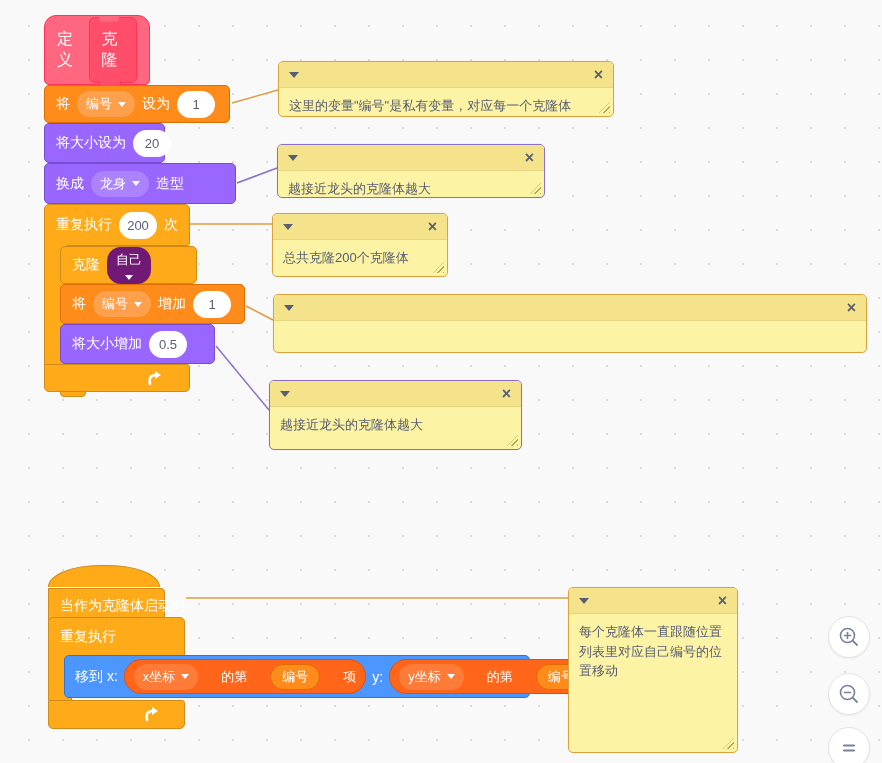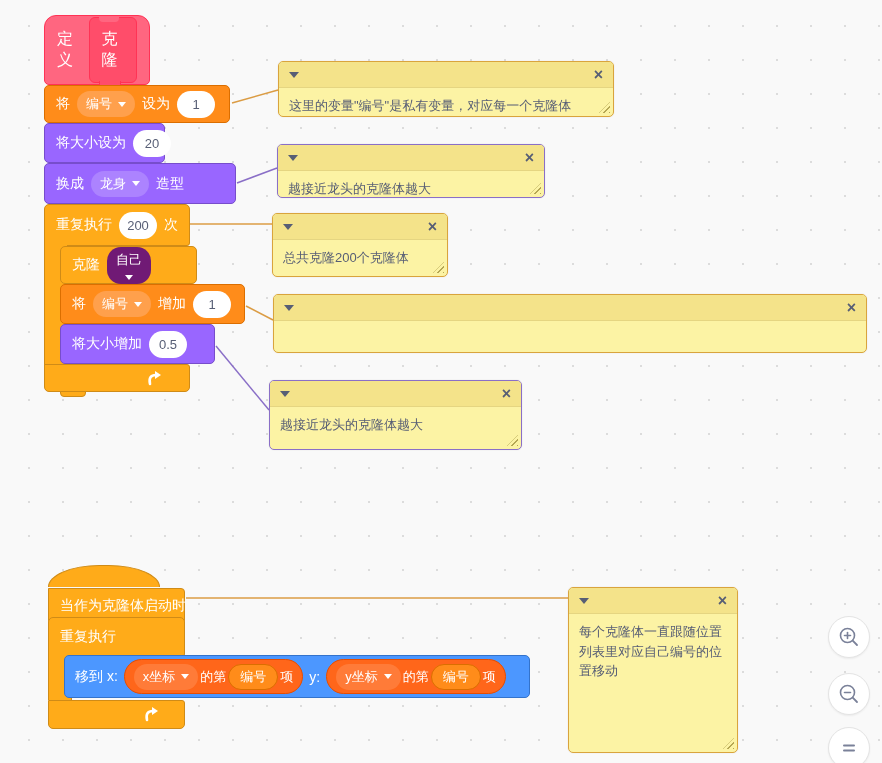--- a/index.html
+++ b/index.html
@@ -25,21 +25,21 @@
   .on-purple { background:#AC83FF; }
   .on-gold   { background:#701a75;flex-direction:column; }
   .on-list   { background:#FF7B38; }
   .caret { width:0; height:0; border-left:4px solid transparent;
     border-right:4px solid transparent; border-top:5px solid #fff; }
 
   .num { background:#fff; color:#575E75; border-radius:14px;
     min-width:38px; height:27px; padding:0 9px; font-size:13px;
     display:inline-flex; align-items:center; justify-content:center; }
 
-  .reporter { display:inline-flex; align-items:center; gap:2px;
+  .reporter { display:inline-flex; align-items:center; gap:23px;
     background:#FF661A; border:1px solid #E64D00; border-radius:18px;
     height:35px; padding:0 9px; font-size:13px; }
   .varoval { background:#FF8C1A; border:1px solid #DB6E00;
     border-radius:13px; padding:3px 11px; font-size:13px; }
 
   
   .define-hat { position:absolute; display:flex; align-items:center; gap:9px;
     background:#FF6680; border:1px solid #FF3355;
     border-radius:12px 12px 5px 5px; padding:0 12px; color:#fff;
     font-size:16px; font-weight:500; z-index:2; }
@@ -233,21 +233,21 @@
       <span class="collapse-tri"></span>
       <span class="comment-close">×</span>
     </div>
     <div class="comment-body">
       <span>每个克隆体一直跟随位置列表里对应自己编号的位置移动</span>
       <span class="resize-handle"></span>
     </div>
   </div>
 
   <div class="hat-dome" style="left:48px;top:565px;width:112px;height:22px"></div>
-  <div class="blk gold" style="left:48px;top:588px;width:137px;height:35px;border-radius:0 4px 3px 3px">
+  <div class="blk gold" style="left:48px;top:588px;width:117px;height:35px;border-radius:0 4px 3px 3px">
     <span>当作为克隆体启动时</span>
   </div>
 
   <div class="blk gold c-top" style="left:48px;top:617px;width:137px;height:40px">
     <span>重复执行</span>
   </div>
   <div class="blk gold c-arm" style="left:48px;top:656px;width:16px;height:44px"></div>
 
   <div class="blk blue" style="left:64px;top:655px;width:466px;height:43px;gap:6px;padding:8px 10px">
     <span>移到 x:</span>

